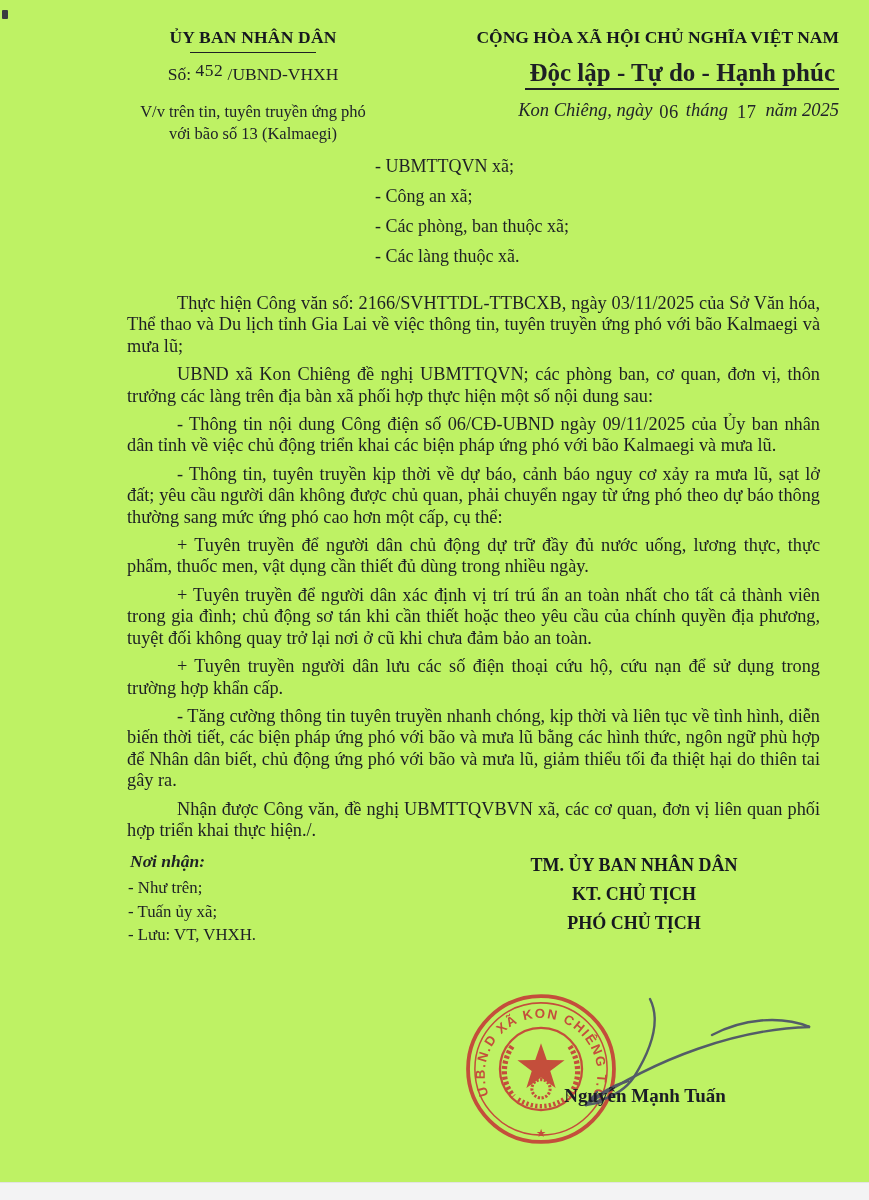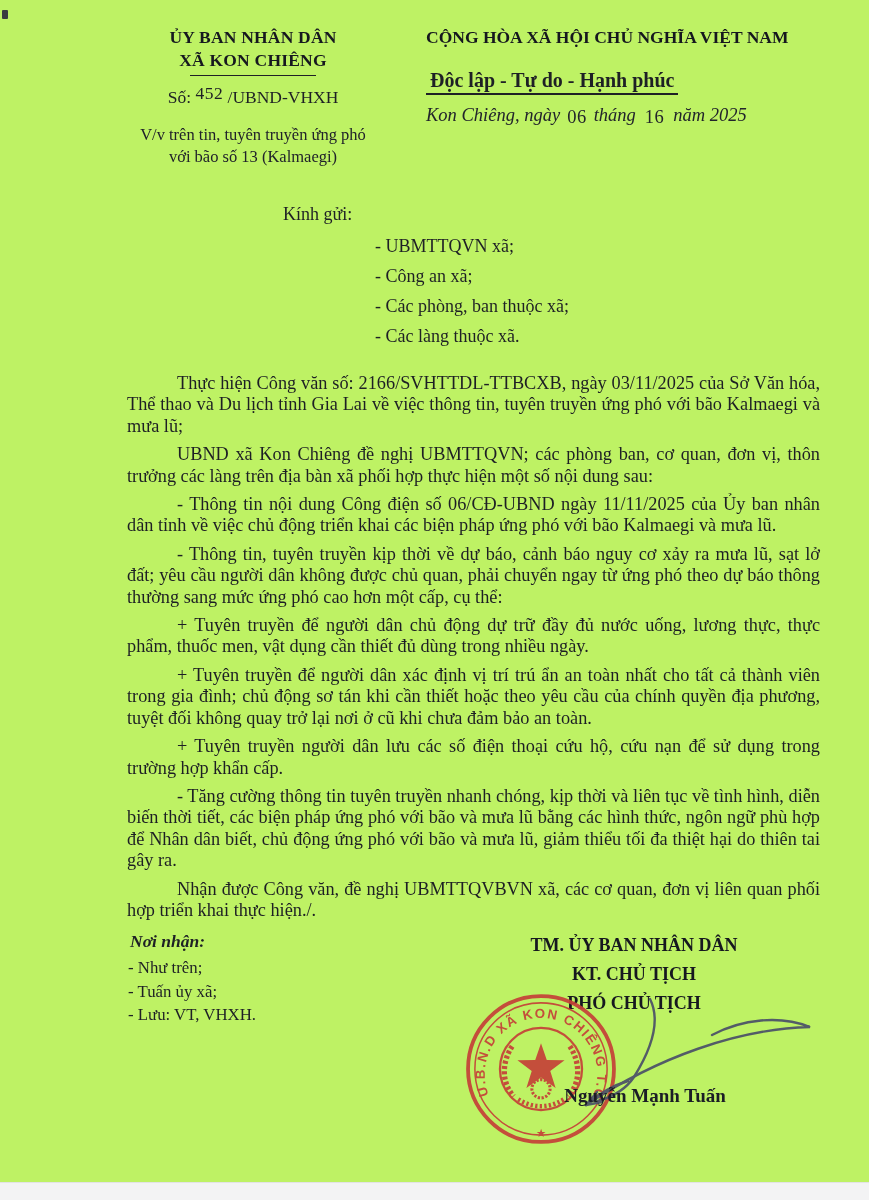--- a/index.html
+++ b/index.html
@@ -11,28 +11,28 @@
     font-family:"Liberation Serif","DejaVu Serif",serif;
     color:#1e2025;
     overflow:hidden;
   }
   .scan-speck{position:absolute;left:2px;top:10px;width:6px;height:9px;background:#3a3c40;border-radius:1px;}
   .bottom-strip{position:absolute;left:0;bottom:0;width:100%;height:17px;background:#f3f3f4;border-top:1px solid #e3e3e5;}
 
   
   .doc-header{display:flex;padding:26px 30px 0 80px;}
   .header-left{width:346px;text-align:center;}
-  .header-right{flex:1;text-align:left;}
+  .header-right{flex:1;text-align:right;}
   .org-line{font-weight:bold;font-size:17.5px;line-height:23px;letter-spacing:.2px;color:#16181f;}
   .org-underline{width:126px;border-bottom:1.6px solid #1e2025;margin:3px auto 0;}
   .so-line{margin-top:11px;font-size:17.5px;}
   .so-number{position:relative;top:-4px;letter-spacing:.5px;}
   .subject{margin-top:16px;font-size:16.5px;line-height:22px;color:#20222a;}
   .national-line{font-weight:bold;font-size:17.5px;line-height:23px;color:#15171e;}
-  .motto-line{margin-top:20px;font-size:20px;}
+  .motto-line{margin-top:10px;font-size:25px;}
   .motto-inner{font-weight:bold;border-bottom:2px solid #1e2025;padding:0 4px 2px;}
   .date-line{margin-top:13px;font-style:italic;font-size:18.5px;color:#22242b;}
   .date-num{font-style:normal;position:relative;top:2px;margin:0 7px;letter-spacing:.5px;}
   .date-num.m{margin:0 9px;}
 
   
   .salutation{margin:36px 0 0 283px;font-size:18px;}
   .recipients{margin:6px 0 0 375px;font-size:18px;line-height:30px;}
 
   
@@ -60,55 +60,53 @@
 </head>
 <body>
 
 <div class="page">
 
   <div class="scan-speck"></div>
 
   <div class="doc-header">
     <div class="header-left">
       <div class="org-line">ỦY BAN NHÂN DÂN</div>
-      <div class="org-line">XÃ KON CHIÊNG</div>
       <div class="org-underline"></div>
       <div class="so-line">
         <span>Số:</span>
         <span class="so-number">452</span>
         <span>/UBND-VHXH</span>
       </div>
       <div class="subject">
         <div>V/v trên tin, tuyên truyền ứng phó</div>
         <div>với bão số 13 (Kalmaegi)</div>
       </div>
     </div>
     <div class="header-right">
       <div class="national-line">CỘNG HÒA XÃ HỘI CHỦ NGHĨA VIỆT NAM</div>
       <div class="motto-line">
         <span class="motto-inner">Độc lập - Tự do - Hạnh phúc</span>
       </div>
       <div class="date-line">
-        <span>Kon Chiêng, ngày</span><span class="date-num">06</span><span>tháng</span><span class="date-num m">16</span><span>năm 2025</span>
+        <span>Kon Chiêng, ngày</span><span class="date-num">06</span><span>tháng</span><span class="date-num m">17</span><span>năm 2025</span>
       </div>
     </div>
   </div>
 
-  <div class="salutation">Kính gửi:</div>
   <div class="recipients">
     <div>- UBMTTQVN xã;</div>
     <div>- Công an xã;</div>
     <div>- Các phòng, ban thuộc xã;</div>
     <div>- Các làng thuộc xã.</div>
   </div>
 
   <div class="doc-body">
     <p>Thực hiện Công văn số: 2166/SVHTTDL-TTBCXB, ngày 03/11/2025 của Sở Văn hóa, Thể thao và Du lịch tỉnh Gia Lai về việc thông tin, tuyên truyền ứng phó với bão Kalmaegi và mưa lũ;</p>
     <p>UBND xã Kon Chiêng đề nghị UBMTTQVN; các phòng ban, cơ quan, đơn vị, thôn trưởng các làng trên địa bàn xã phối hợp thực hiện một số nội dung sau:</p>
-    <p>- Thông tin nội dung Công điện số 06/CĐ-UBND ngày 11/11/2025 của Ủy ban nhân dân tỉnh về việc chủ động triển khai các biện pháp ứng phó với bão Kalmaegi và mưa lũ.</p>
+    <p>- Thông tin nội dung Công điện số 06/CĐ-UBND ngày 09/11/2025 của Ủy ban nhân dân tỉnh về việc chủ động triển khai các biện pháp ứng phó với bão Kalmaegi và mưa lũ.</p>
     <p>- Thông tin, tuyên truyền kịp thời về dự báo, cảnh báo nguy cơ xảy ra mưa lũ, sạt lở đất; yêu cầu người dân không được chủ quan, phải chuyển ngay từ ứng phó theo dự báo thông thường sang mức ứng phó cao hơn một cấp, cụ thể:</p>
     <p>+ Tuyên truyền để người dân chủ động dự trữ đầy đủ nước uống, lương thực, thực phẩm, thuốc men, vật dụng cần thiết đủ dùng trong nhiều ngày.</p>
     <p>+ Tuyên truyền để người dân xác định vị trí trú ẩn an toàn nhất cho tất cả thành viên trong gia đình; chủ động sơ tán khi cần thiết hoặc theo yêu cầu của chính quyền địa phương, tuyệt đối không quay trở lại nơi ở cũ khi chưa đảm bảo an toàn.</p>
     <p>+ Tuyên truyền người dân lưu các số điện thoại cứu hộ, cứu nạn để sử dụng trong trường hợp khẩn cấp.</p>
     <p>- Tăng cường thông tin tuyên truyền nhanh chóng, kịp thời và liên tục về tình hình, diễn biến thời tiết, các biện pháp ứng phó với bão và mưa lũ bằng các hình thức, ngôn ngữ phù hợp để Nhân dân biết, chủ động ứng phó với bão và mưa lũ, giảm thiểu tối đa thiệt hại do thiên tai gây ra.</p>
     <p>Nhận được Công văn, đề nghị UBMTTQVBVN xã, các cơ quan, đơn vị liên quan phối hợp triển khai thực hiện./.</p>
   </div>
 
   <div class="doc-footer">
     <div class="noi-nhan">

